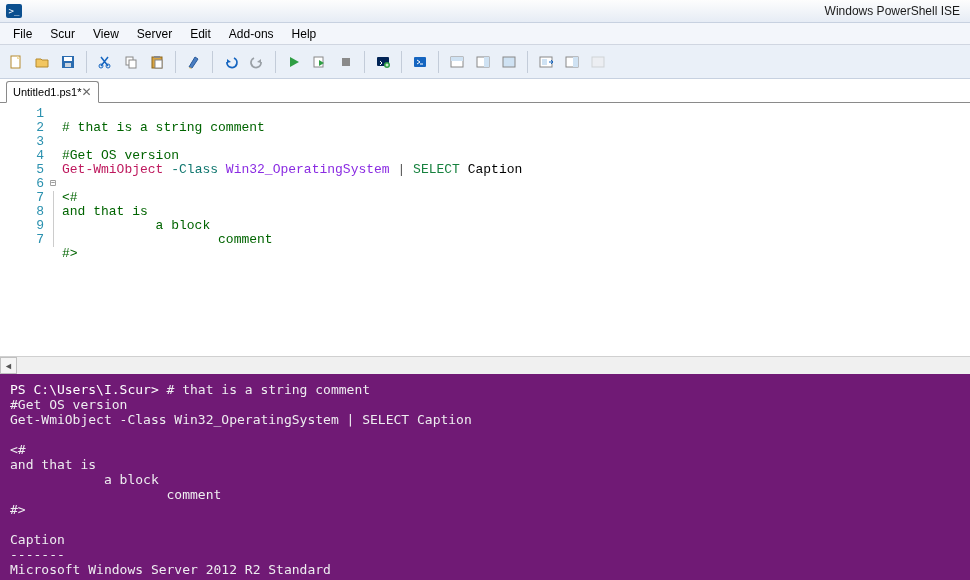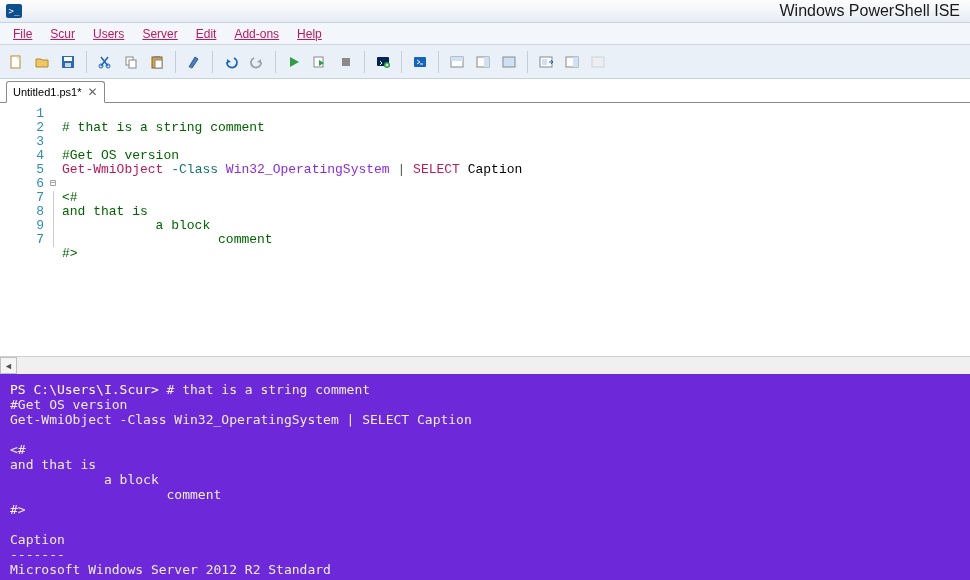--- a/index.html
+++ b/index.html
@@ -1,57 +1,57 @@
 <!DOCTYPE html>
 <html><head>
 <meta charset="utf-8">
 <style>
   * { margin:0; padding:0; box-sizing:border-box; }
   body { width:970px; height:580px; font-family:"Segoe UI",Tahoma,sans-serif; font-size:12px; background:#fff; overflow:hidden; display:flex; flex-direction:column; }
   .titlebar { height:23px; background:linear-gradient(#fdfdfd,#e6ecf5); display:flex; align-items:center; padding:0 6px; border-bottom:1px solid #c7d1e0; }
   .titlebar .ps-icon { width:16px; height:14px; background:#0b4f8f; border-radius:2px; display:inline-flex; align-items:center; justify-content:center; color:#fff; font-size:9px; font-family:Consolas,monospace; }
-  .titlebar .title-text { margin-left:auto; font-size:16px; color:#1a1a1a; padding-right:4px; }
+  .titlebar .title-text { margin-left:auto; font-size:12px; color:#1a1a1a; padding-right:4px; }
   .menubar { height:22px; background:#f3f6fb; display:flex; align-items:center; padding:0 4px; border-bottom:1px solid #d0d6e1; }
-  .menubar .menu-item { padding:2px 9px; color:#be185d; cursor:default;text-decoration:underline; }
+  .menubar .menu-item { padding:2px 9px; color:#000000; cursor:default; }
   .toolbar { height:34px; background:#eaf0f8; display:flex; align-items:center; padding:3px 4px; gap:2px; border-bottom:1px solid #c7d1e0; }
   .tb-btn { width:24px; height:24px; display:inline-flex; align-items:center; justify-content:center; border:1px solid transparent; border-radius:2px; }
   .tb-sep { width:1px; height:22px; background:#c3ccd9; margin:0 4px; }
   .tab-strip { height:24px; display:flex; align-items:flex-end; background:#fff; border-bottom:1px solid #8a8a8a; padding-left:6px; }
-  .file-tab { height:22px; display:flex; align-items:center; background:#fff; border:1px solid #8a8a8a; border-bottom:1px solid #fff; border-radius:3px 3px 0 0; padding:0 6px; margin-bottom:-1px; font-size:11px; gap:6px; }
+  .file-tab { height:22px; display:flex; align-items:center; background:#fff; border:1px solid #8a8a8a; border-bottom:1px solid #fff; border-radius:3px 3px 0 0; padding:0 6px; margin-bottom:-1px; font-size:11px; }
   .file-tab .close-x { color:#666; font-size:12px; }
   .editor { display:flex; background:#fff; height:253px; font-family:Consolas,"Courier New",monospace; font-size:13px; line-height:14px; }
   .gutter { width:50px; text-align:right; color:#2b91af; padding:4px 4px 0 0; background:#fff; user-select:none; }
   .gutter div { padding:0 2px; }
   .foldcol { width:12px; padding-top:4px; color:#808080; user-select:none; }
   .foldcol div { height:14px; font-size:10px; text-align:left; }
   .code { flex:1; padding:4px 4px 0 0; white-space:pre; }
   .c-comment { color:#006400; }
   .c-cmdlet { color:#be185d; }
   .c-param { color:#0f766e; }
   .c-type { color:#8a2be2;font-family:Liberation Mono, monospace; }
-  .c-keyword { color:#be185d; }
+  .c-keyword { color:#15803d; }
   .c-op { color:#555; }
   .hscroll { height:18px; background:#f0f0f0; border-top:1px solid #d0d0d0; display:flex; align-items:center; }
   .hscroll .arrow { width:17px; height:17px; border:1px solid #c0c0c0; background:#f5f5f5; display:flex; align-items:center; justify-content:center; color:#555; font-size:9px; }
-  .console { flex:1; background:#6d28d9; color:#eeedf0; font-family:Consolas,"Lucida Console",monospace; font-size:13px; line-height:15px; padding:8px 10px; white-space:pre; overflow:hidden; }
+  .console { flex:1; background:#701a75; color:#eeedf0; font-family:Consolas,"Lucida Console",monospace; font-size:13px; line-height:15px; padding:8px 10px; white-space:pre; overflow:hidden; }
   .console .prompt { color:#ffffff; }
   svg { display:block; }
 </style>
 </head>
 <body>
 
 <div class="titlebar">
   <span class="ps-icon">&gt;_</span>
   <span class="title-text">Windows PowerShell ISE</span>
 </div>
 
 <div class="menubar">
   <span class="menu-item">File</span>
   <span class="menu-item">Scur</span>
-  <span class="menu-item">Users</span>
+  <span class="menu-item">View</span>
   <span class="menu-item">Server</span>
   <span class="menu-item">Edit</span>
   <span class="menu-item">Add-ons</span>
   <span class="menu-item">Help</span>
 </div>
 
 <div class="toolbar">
   <span class="tb-btn">
       <svg width="16" height="16">
         <rect x="3" y="2" width="9" height="12" fill="#fff" stroke="#b58a2e"></rect>

